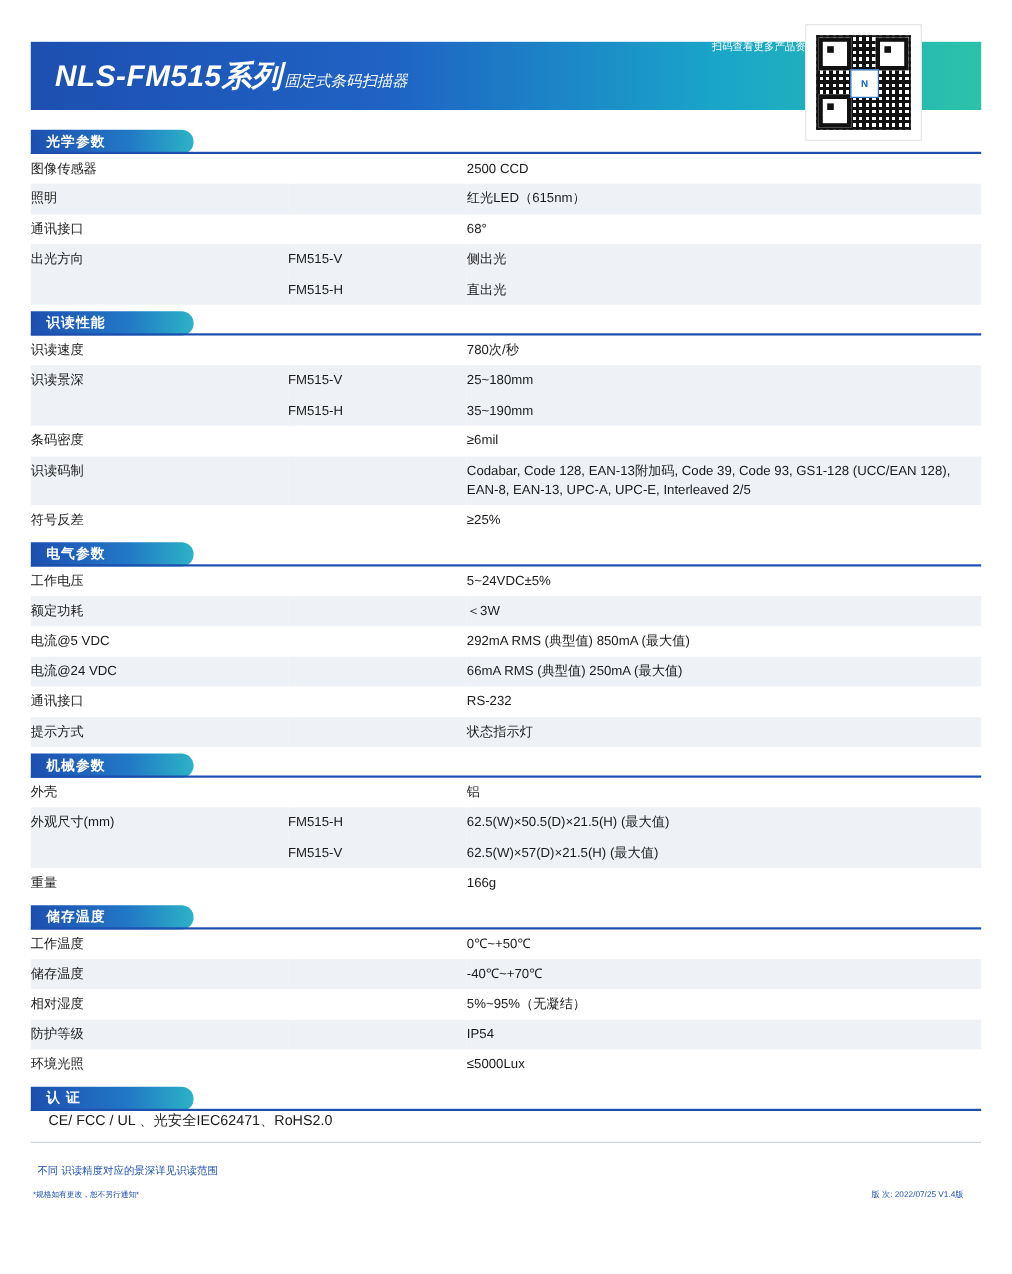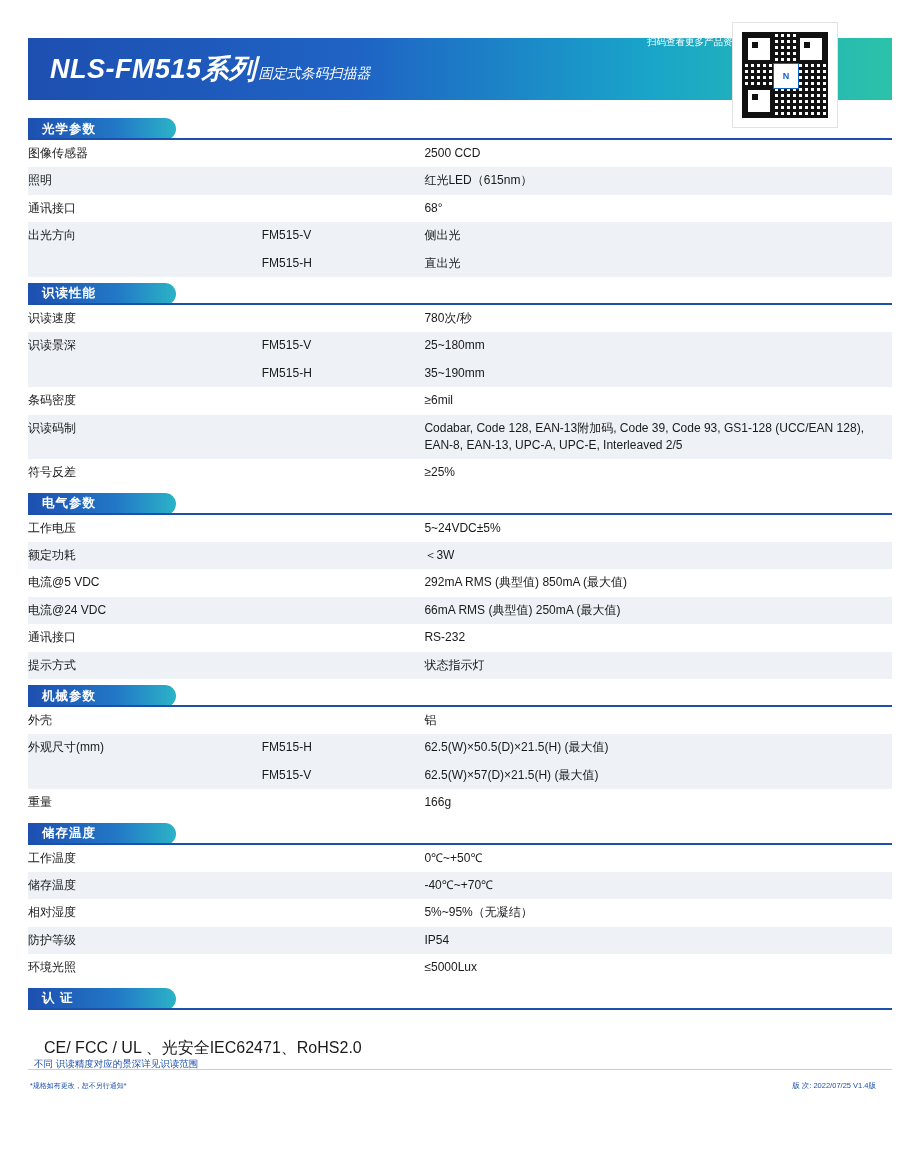--- a/index.html
+++ b/index.html
@@ -161,22 +161,22 @@
     line-height: 1.45;
   }
   td.c1 { width: 230px; padding-left: 14px; margin-top: 32px; }
   td.c2 { width: 160px; }
   td.c3 { width: 460px; }
   tr.shade td { background: #eef1f6; }
   .sub-row td { padding-top: 0; }
 
   
   .cert-text {
-    font-size: 16px;
-    padding: 28px 0 10px 16px;
+    font-size: 13px;
+    padding: 0 0 10px 16px;
     border-bottom: 1px solid #c9cfd8;
     width: 864px;
     box-sizing: border-box;
   }
 
   
   .footnote {
     position: absolute;
     left: 34px;
     top: 1058px;

